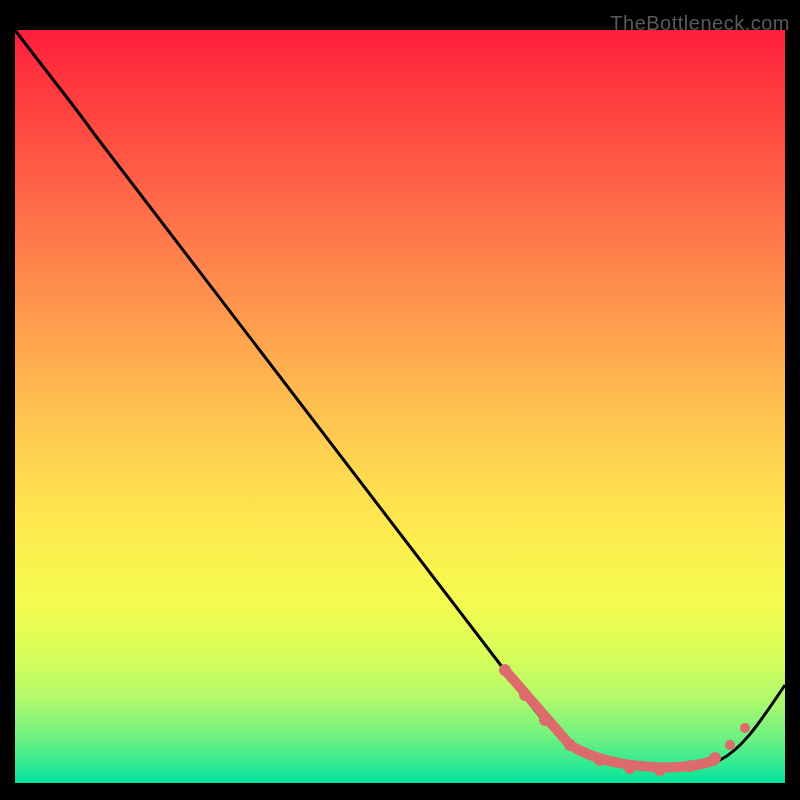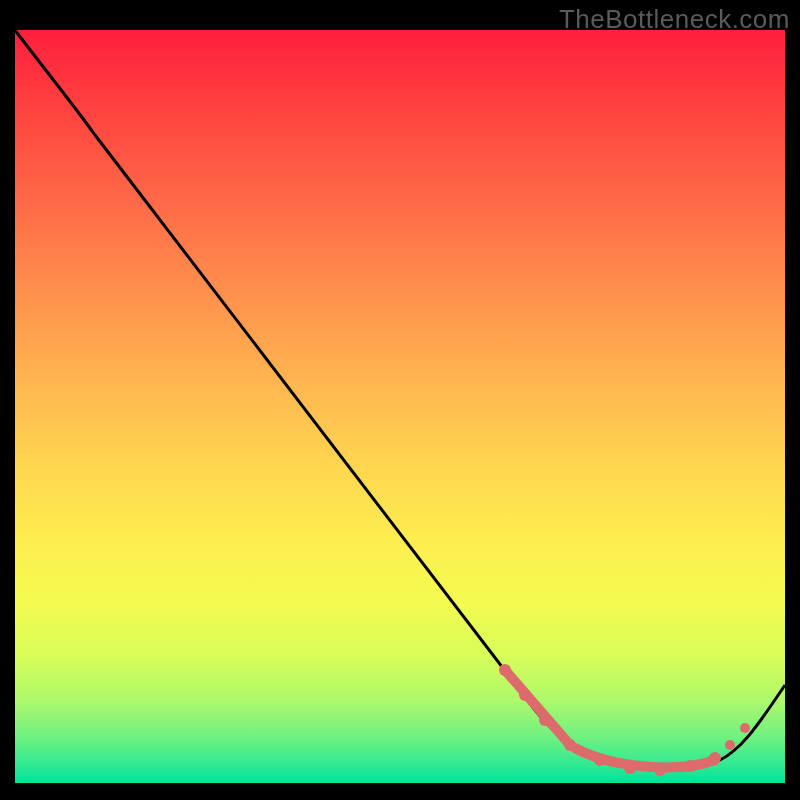--- a/index.html
+++ b/index.html
@@ -12,24 +12,24 @@
     font-family: Arial, Helvetica, sans-serif;
   }
   .frame {
     position: relative;
     width: 800px;
     height: 800px;
     background: #000;
   }
   .watermark {
     position: absolute;
-    top: 4px;
+    top: 12px;
     right: 10px;
     color: #5a5a5a;
-    font-size: 26px;
+    font-size: 20px;
     font-weight: 400;
     letter-spacing: 0.5px;
     z-index: 5;
   }
   .plot {
     position: absolute;
     left: 15px;
     top: 30px;
     width: 770px;
     height: 753px;

